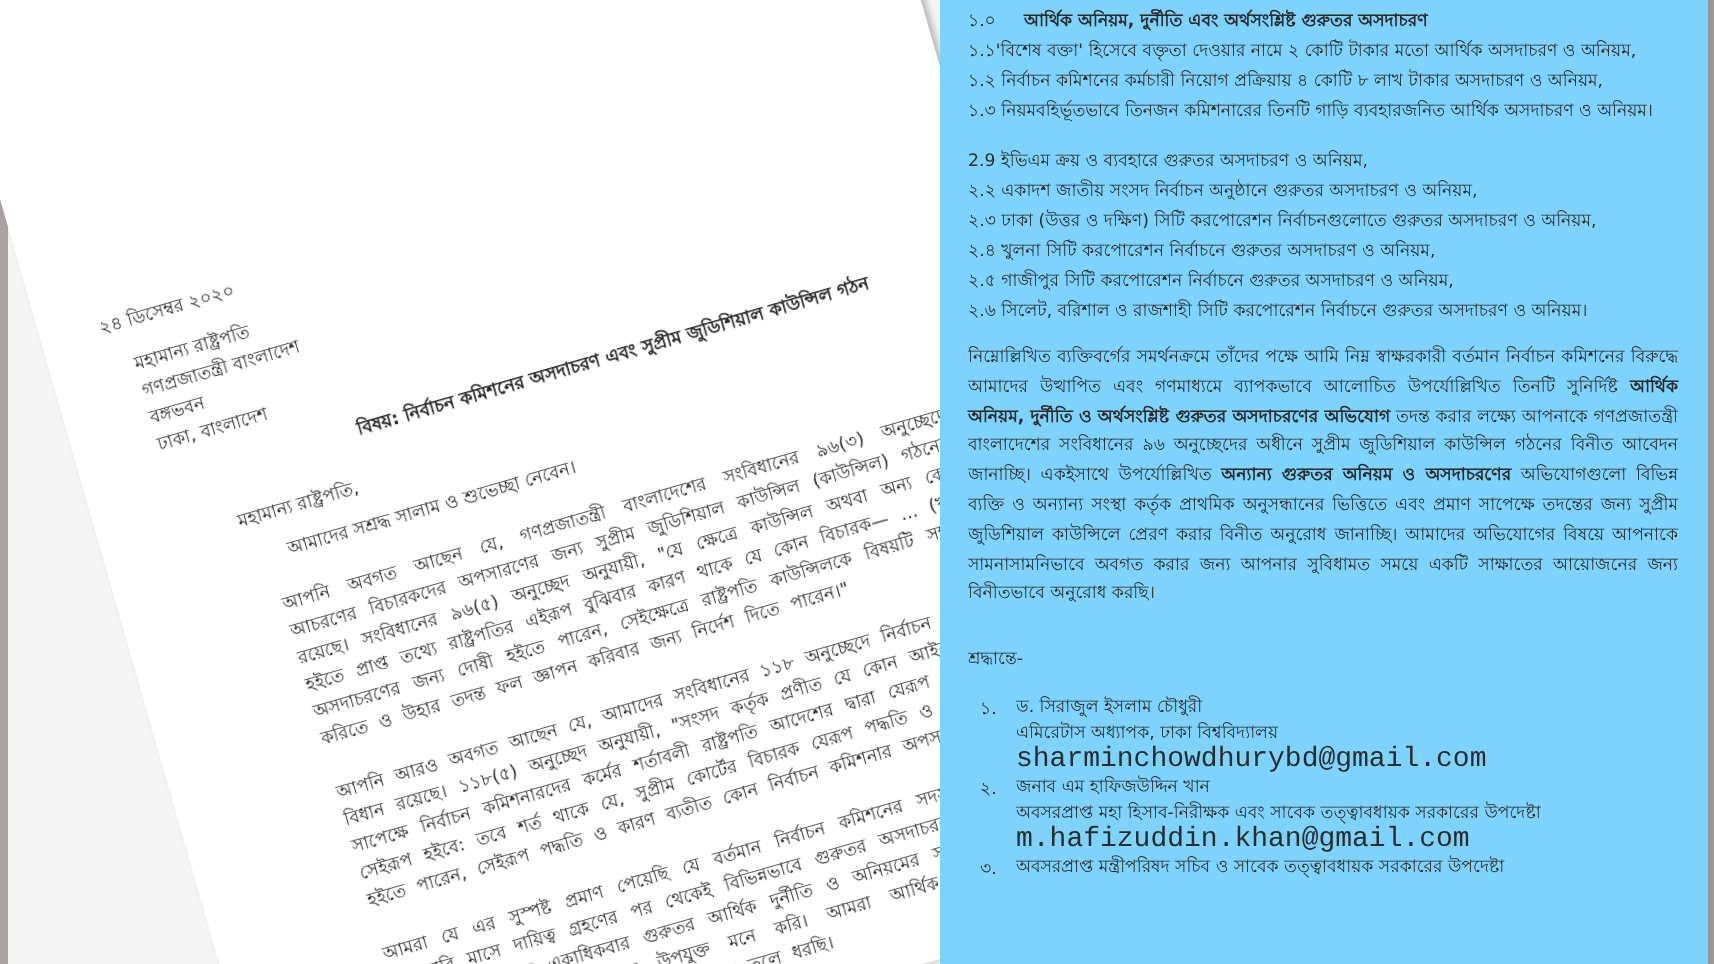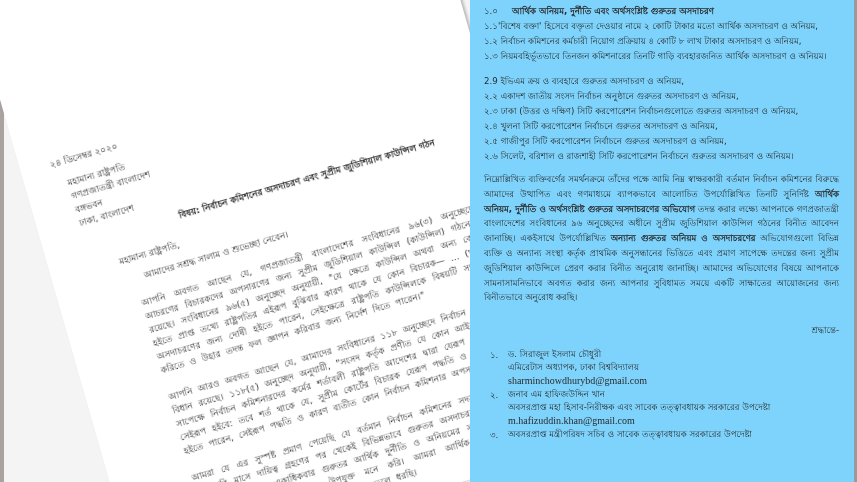--- a/index.html
+++ b/index.html
@@ -66,25 +66,25 @@
       line-height: 15px;
       color: #2b2b2b;
       filter: blur(0.3px);
     }
     .sec-title { font-weight: bold; }
     .sec-title .num { display: inline-block; width: 28px; font-weight: normal; }
     .item { }
     .gap { height: 10px; }
     .para { text-align: justify; margin-top: 8px; line-height: 14.8px; }
     .para b { font-weight: bold; }
-    .signoff { text-align: right; margin: 18px 0 10px 0; }
+    .signoff { text-align: left; margin: 18px 0 10px 0; }
     .signer { display: flex; margin-bottom: 1px; }
     .signer .n { width: 18px; padding-left: 6px; }
     .signer .body div { line-height: 13px; }
-    .email { font-family: Liberation Serif, serif; font-size: 10px; }
+    .email { font-family: Liberation Mono, monospace; font-size: 14px; }
   </style>
 </head>
 <body>
 
 <div class="left-edge"></div>
 <div class="under-corner"></div>
 
 <div class="page-left">
   <div class="inner">
     <div class="date">২৪ ডিসেম্বর ২০২০</div>

